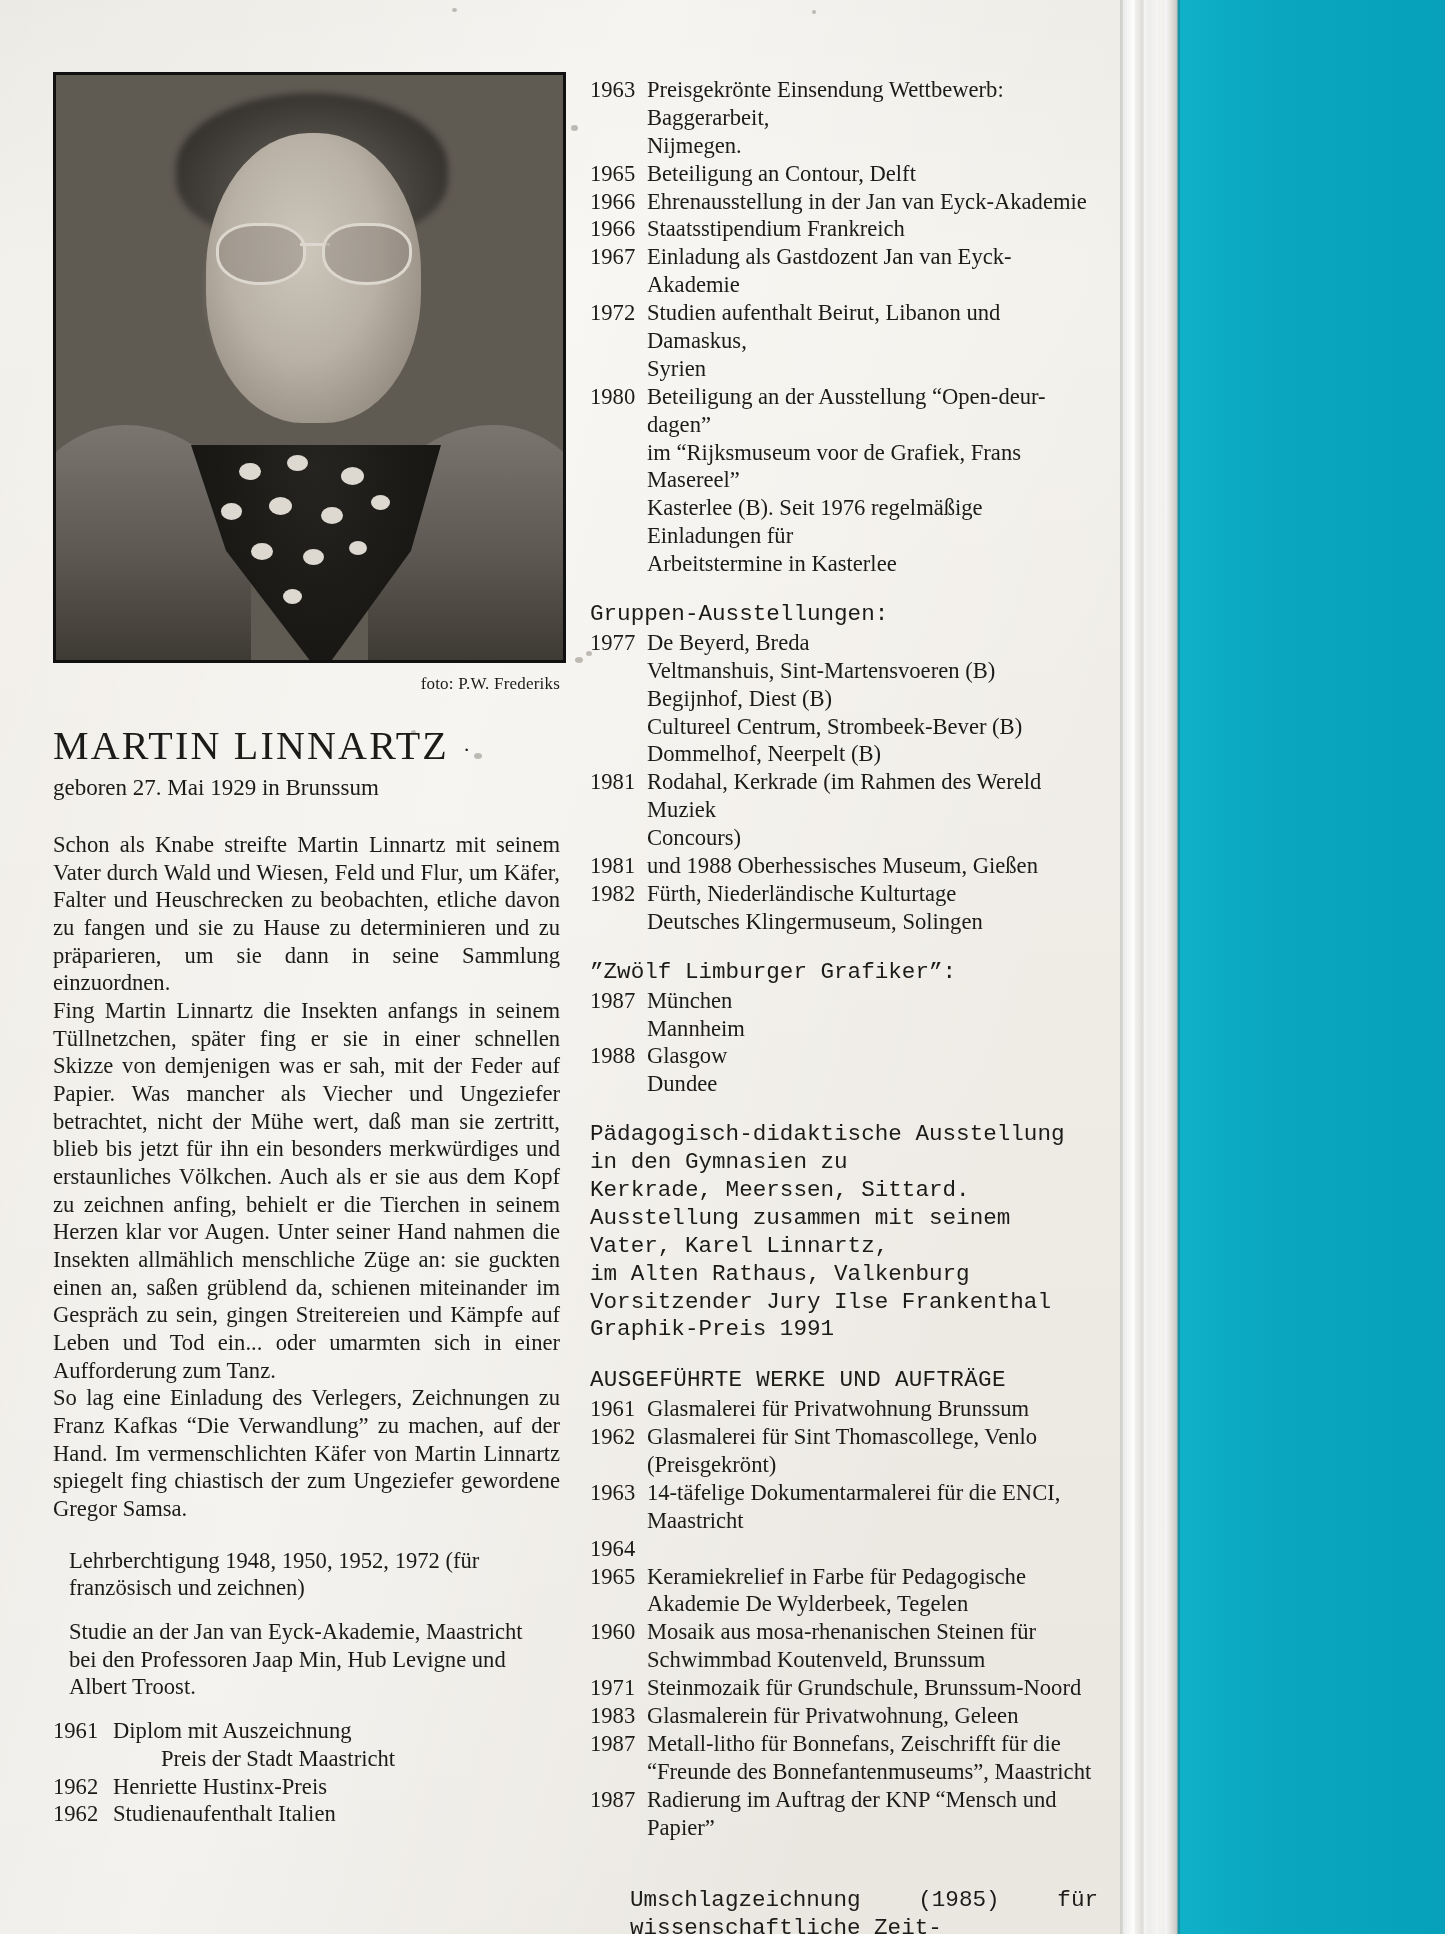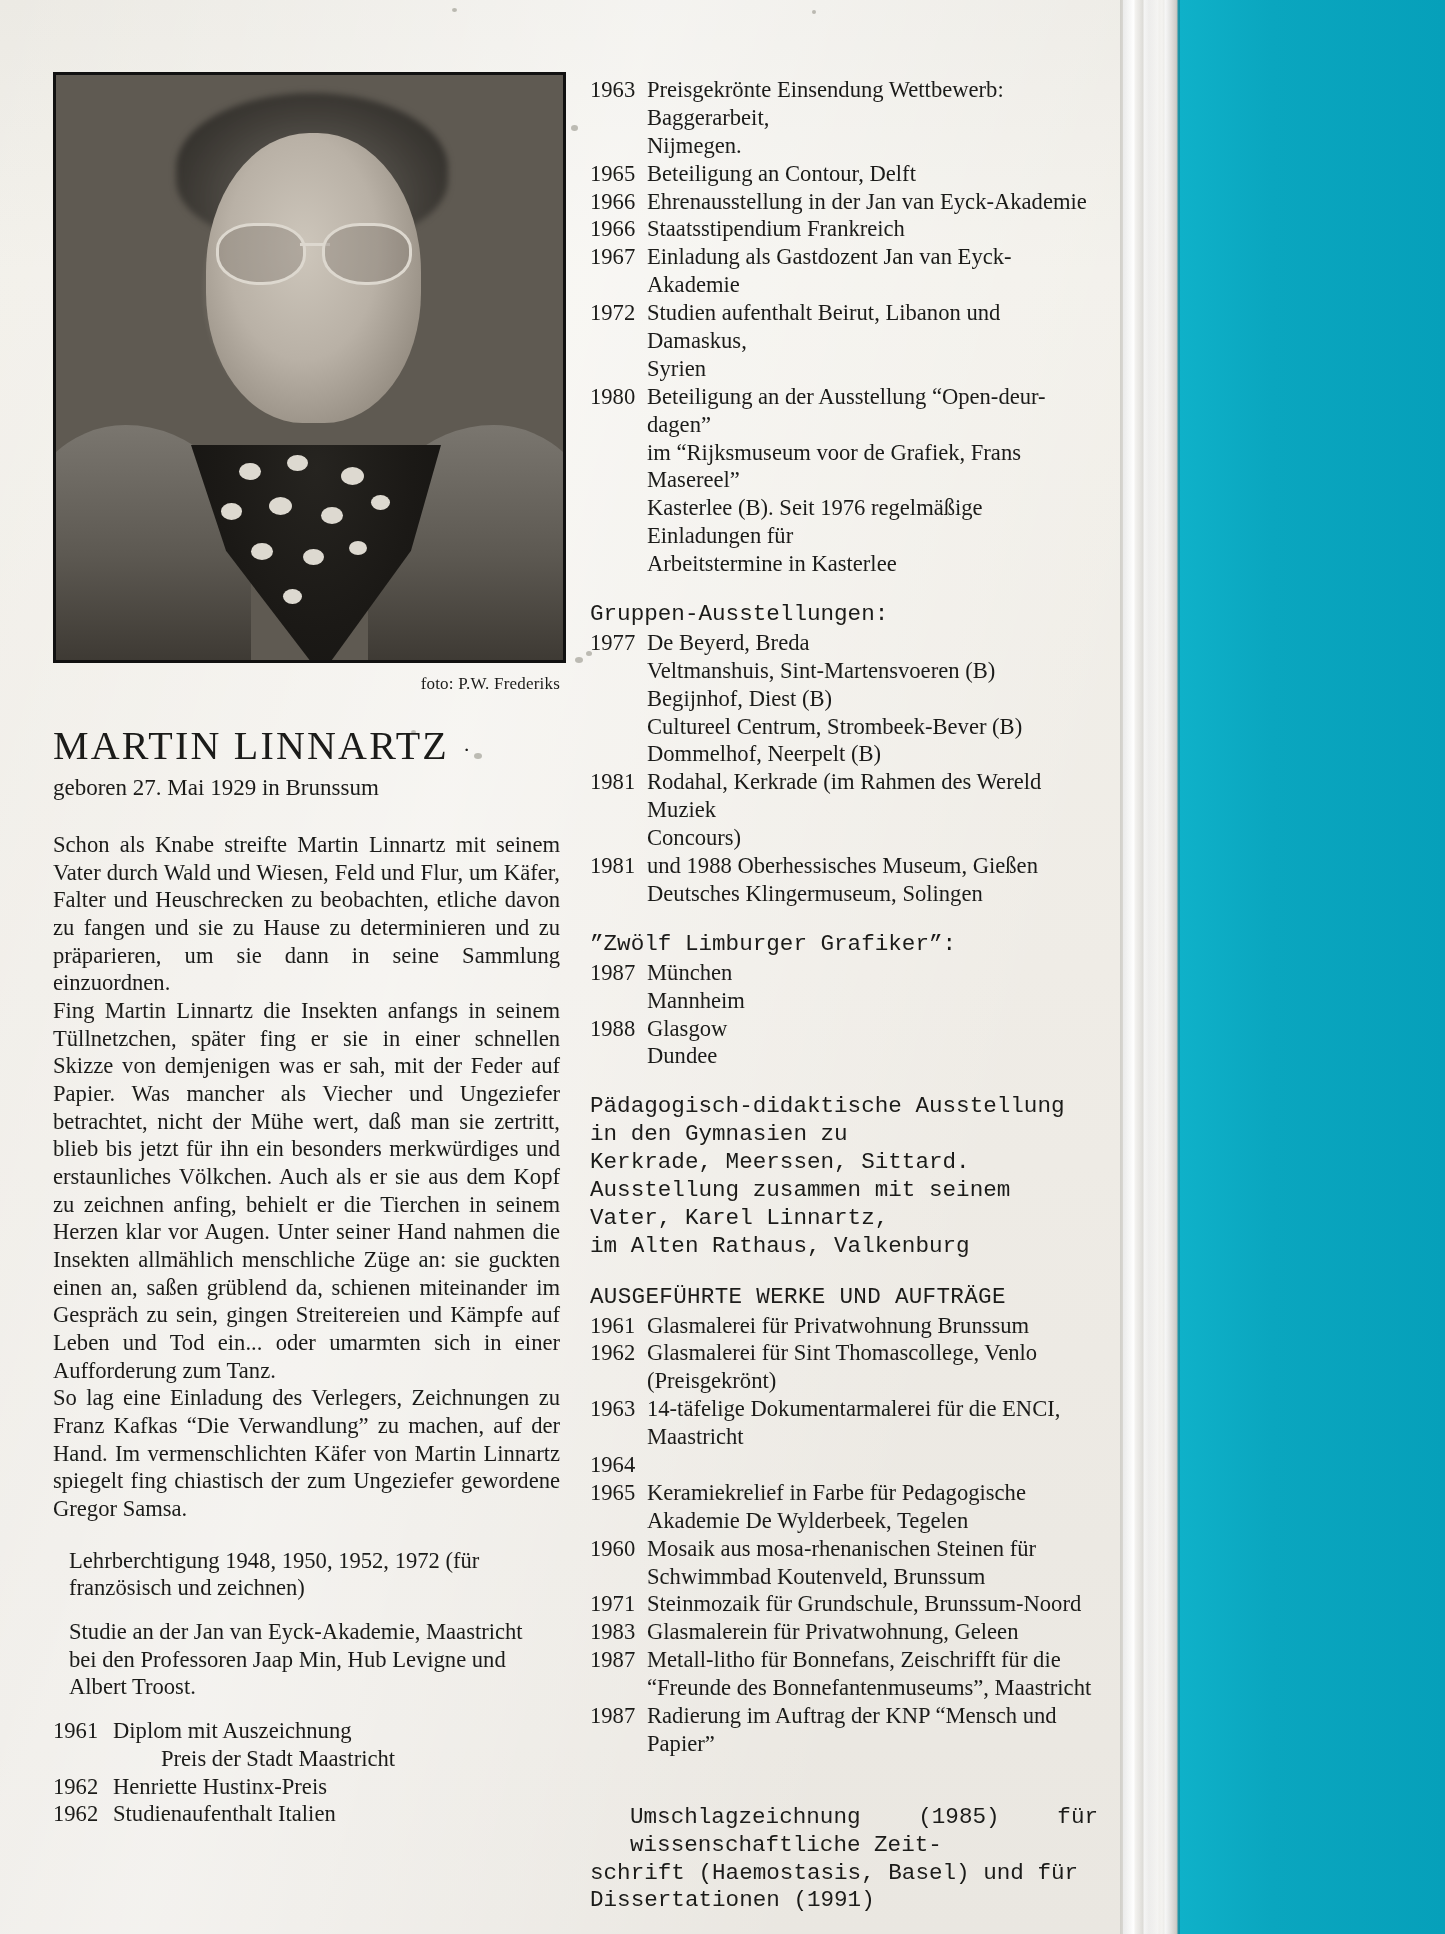--- a/index.html
+++ b/index.html
@@ -279,20 +279,24 @@
       <div class="cont">Dommelhof, Neerpelt (B)</div>
       <div class="rrow">
           <span class="yr">1981</span>
           <span class="txt">Rodahal, Kerkrade (im Rahmen des Wereld Muziek</span>
         </div>
       <div class="cont">Concours)</div>
       <div class="rrow">
           <span class="yr">1981</span>
           <span class="txt">und 1988 Oberhessisches Museum, Gießen</span>
         </div>
+      <div class="rrow">
+          <span class="yr">1982</span>
+          <span class="txt">Fürth, Niederländische Kulturtage</span>
+        </div>
       <div class="cont">Deutsches Klingermuseum, Solingen</div>
     </div>
 
     <div class="gap"></div>
 
     <div>
       <div class="plain">”Zwölf Limburger Grafiker”:</div>
       <div class="rrow">
           <span class="yr">1987</span>
           <span class="txt">München</span>
@@ -305,20 +309,21 @@
       <div class="cont">Dundee</div>
     </div>
 
     <div class="gap"></div>
 
     <div>
       <div class="plain">Pädagogisch-didaktische Ausstellung in den Gymnasien zu</div>
       <div class="plain">Kerkrade, Meerssen, Sittard.</div>
       <div class="plain">Ausstellung zusammen mit seinem Vater, Karel Linnartz,</div>
       <div class="plain">im Alten Rathaus, Valkenburg</div>
+      <div class="plain">Vorsitzender Jury Ilse Frankenthal Graphik-Preis 1991</div>
     </div>
 
     <div class="gap"></div>
 
     <div>
       <div class="plain heading-caps">AUSGEFÜHRTE WERKE UND AUFTRÄGE</div>
       <div class="rrow">
           <span class="yr">1961</span>
           <span class="txt">Glasmalerei für Privatwohnung Brunssum</span>
         </div>

